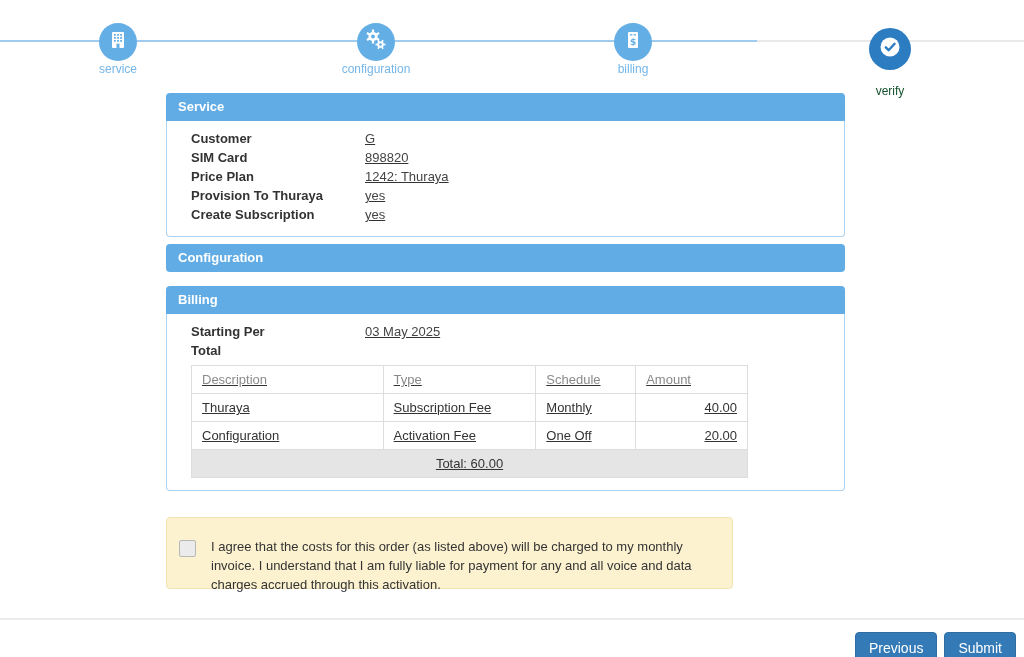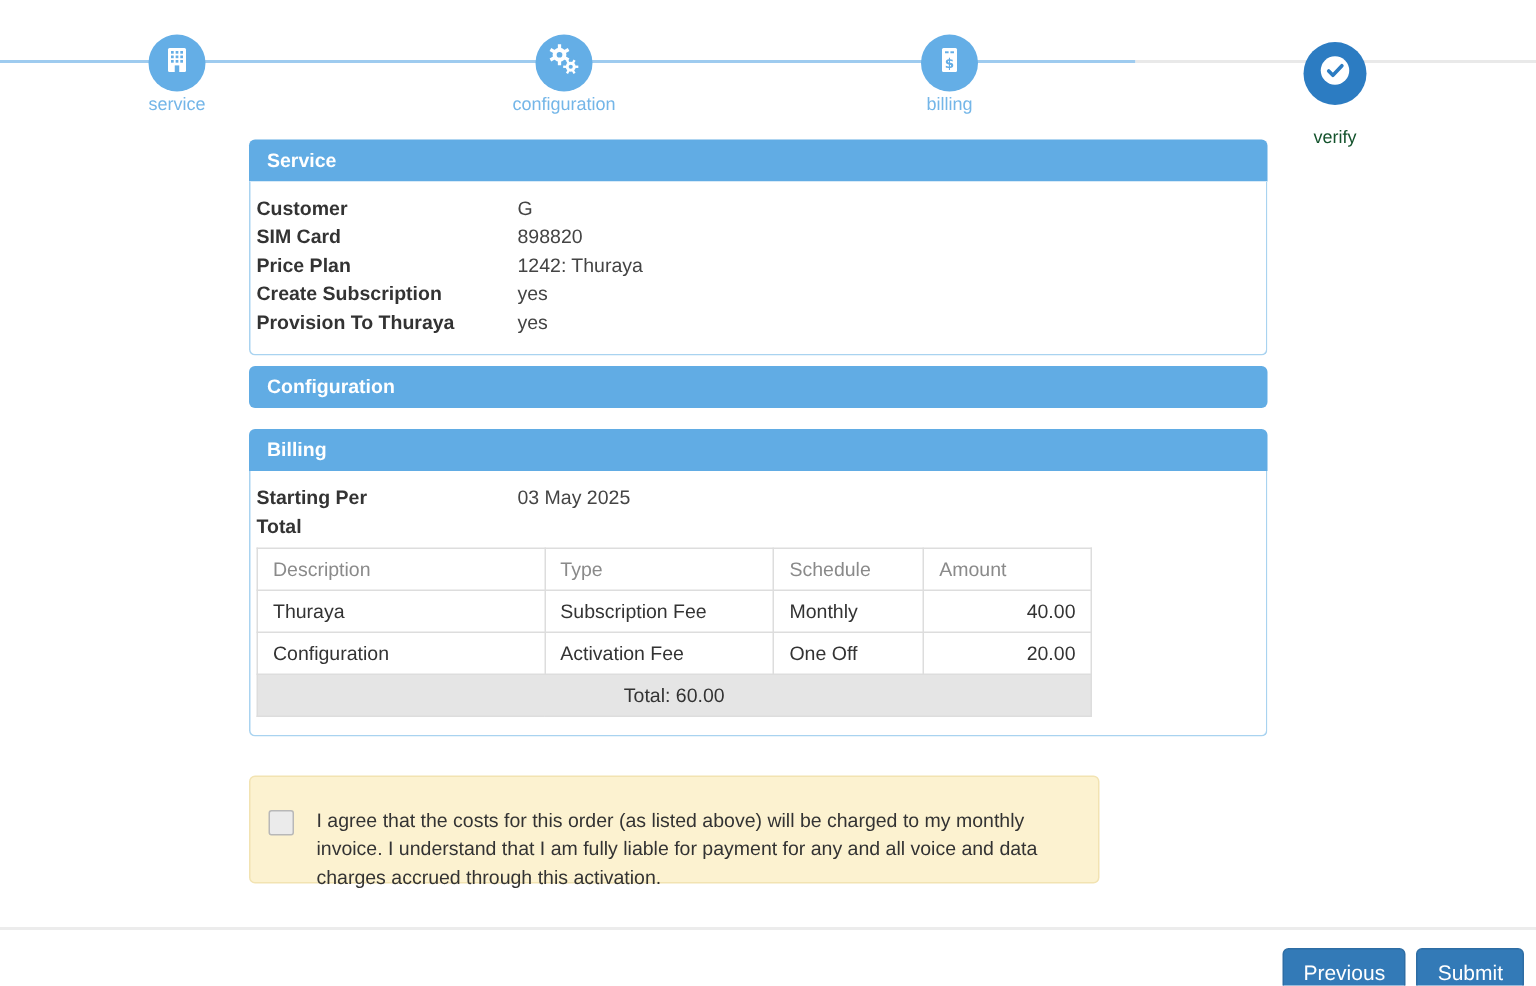--- a/index.html
+++ b/index.html
@@ -24,21 +24,21 @@
   .step-label.active{color:#14532d;margin-top:12px;}
   
   .panel{position:absolute;left:166px;width:679px;box-sizing:border-box;}
   .panel-header{
     height:28px;line-height:28px;background:#61ace4;color:#fff;
     font-weight:bold;font-size:13px;padding-left:12px;border-radius:4px;
   }
   .panel.with-body .panel-header{border-radius:4px 4px 0 0;}
   .panel-body{
     border:1px solid #a9d3f0;border-top:none;border-radius:0 0 4px 4px;
-    padding:8px 12px 12px 4px;background:#fff;
+    padding:8px 12px 12px 24px;background:#fff;text-decoration:underline;
   }
   .info-row{line-height:19px;font-size:13px;}
   .info-row .lbl{display:inline-block;width:174px;font-weight:bold;color:#333;vertical-align:top;}
   .info-row .val{color:#444;}
   
   table.fees{border-collapse:collapse;margin-top:5px;font-size:13px;width:557px;background:#fff;}
   table.fees th,table.fees td{border:1px solid #ddd;padding:6px 10px;text-align:left;font-weight:normal;}
   table.fees th{color:#8a8a8a;}
   table.fees td.amount{text-align:right;}
   table.fees tfoot td{text-align:center;background:#e5e5e5;color:#333;}
@@ -144,24 +144,24 @@
     <div class="info-row">
       <span class="lbl">Customer</span><span class="val">G</span>
     </div>
     <div class="info-row">
       <span class="lbl">SIM Card</span><span class="val">898820</span>
     </div>
     <div class="info-row">
       <span class="lbl">Price Plan</span><span class="val">1242: Thuraya</span>
     </div>
     <div class="info-row">
+      <span class="lbl">Provision To Thuraya</span><span class="val">yes</span>
+    </div>
+    <div class="info-row">
       <span class="lbl">Create Subscription</span><span class="val">yes</span>
-    </div>
-    <div class="info-row">
-      <span class="lbl">Provision To Thuraya</span><span class="val">yes</span>
     </div>
   </div>
 </div>
 
 <div class="panel" style="top:244px;">
   <div class="panel-header">Configuration</div>
 </div>
 
 <div class="panel with-body" style="top:286px;">
   <div class="panel-header">Billing</div>

